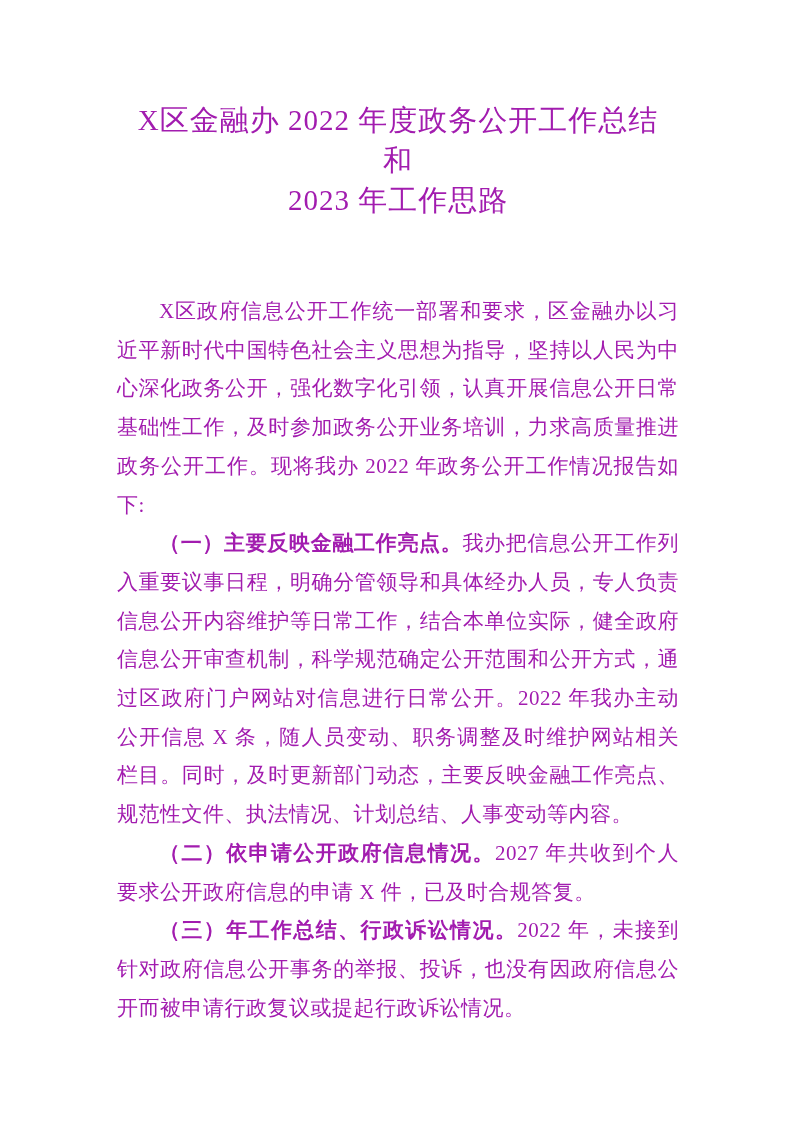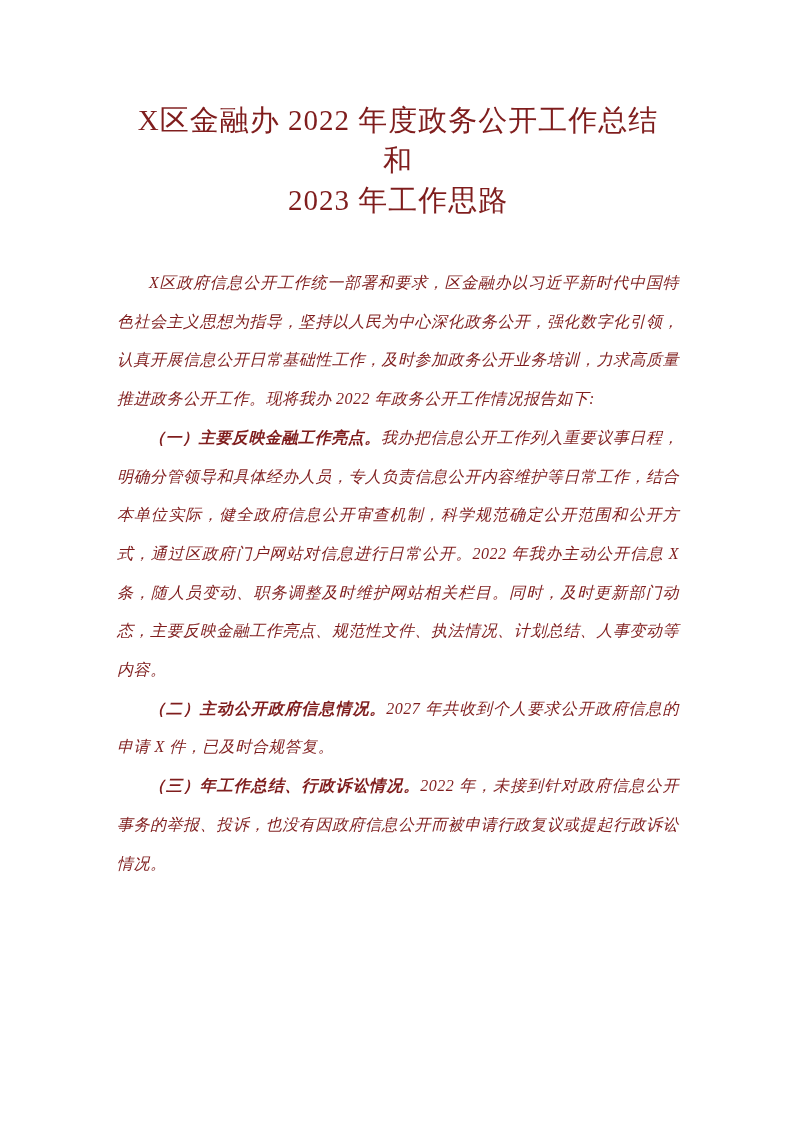--- a/index.html
+++ b/index.html
@@ -8,41 +8,40 @@
     background: #ffffff;
   }
   .page {
     position: relative;
     width: 794px;
     height: 1122px;
     margin: 0 auto;
     background: #ffffff;
     box-sizing: border-box;
     padding: 100px 115px 0 117px;
-    color: #7f1d1d;
+    color: #a21caf;
     overflow: hidden;
   }
   .doc-title {
     text-align: center;
     font-family: "Liberation Serif", "DejaVu Serif", serif;
     font-size: 29px;
     line-height: 40px;
     font-weight: 400;
     letter-spacing: 1px;
   }
   .title-line-3 {
   }
   .doc-body {
-    margin-top: 44px;
+    margin-top: 72px;
     font-family: "Liberation Serif", "DejaVu Serif", serif;
-    font-size: 16px;
+    font-size: 21px;
     line-height: 38.7px;
     text-align: justify;
     letter-spacing: 0.5px;
-    font-style: italic;
   }
   .doc-body p {
     margin: 0;
     text-indent: 2em;
   }
   .section-heading {
     font-family: "Liberation Sans", "DejaVu Sans", sans-serif;
     font-weight: 700;
     letter-spacing: 0.5px;
   }
@@ -61,19 +60,19 @@
     <div class="title-line-3">2023 年工作思路</div>
   </div>
 
   <div class="doc-body">
 
     <p>X区政府信息公开工作统一部署和要求，区金融办以习近平新时代中国特色社会主义思想为指导，坚持以人民为中心深化政务公开，强化数字化引领，认真开展信息公开日常基础性工作，及时参加政务公开业务培训，力求高质量推进政务公开工作。现将我办 2022 年政务公开工作情况报告如下:</p>
 
 
     <p><span class="lead">（一）主要反映金融工作亮点。</span><span>我办把信息公开工作列入重要议事日程，明确分管领导和具体经办人员，专人负责信息公开内容维护等日常工作，结合本单位实际，健全政府信息公开审查机制，科学规范确定公开范围和公开方式，通过区政府门户网站对信息进行日常公开。2022 年我办主动公开信息 X 条，随人员变动、职务调整及时维护网站相关栏目。同时，及时更新部门动态，主要反映金融工作亮点、规范性文件、执法情况、计划总结、人事变动等内容。</span></p>
 
-    <p><span class="lead">（二）主动公开政府信息情况。</span><span>2027 年共收到个人要求公开政府信息的申请 X 件，已及时合规答复。</span></p>
+    <p><span class="lead">（二）依申请公开政府信息情况。</span><span>2027 年共收到个人要求公开政府信息的申请 X 件，已及时合规答复。</span></p>
 
     <p><span class="lead">（三）年工作总结、行政诉讼情况。</span><span>2022 年，未接到针对政府信息公开事务的举报、投诉，也没有因政府信息公开而被申请行政复议或提起行政诉讼情况。</span></p>
 
   </div>
 
 </div>
 
 </body></html>

